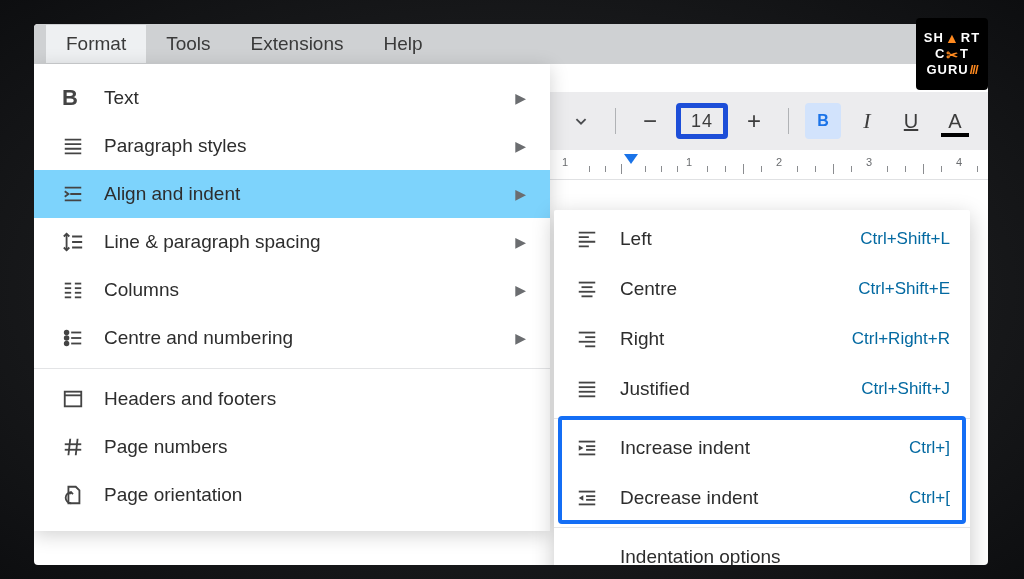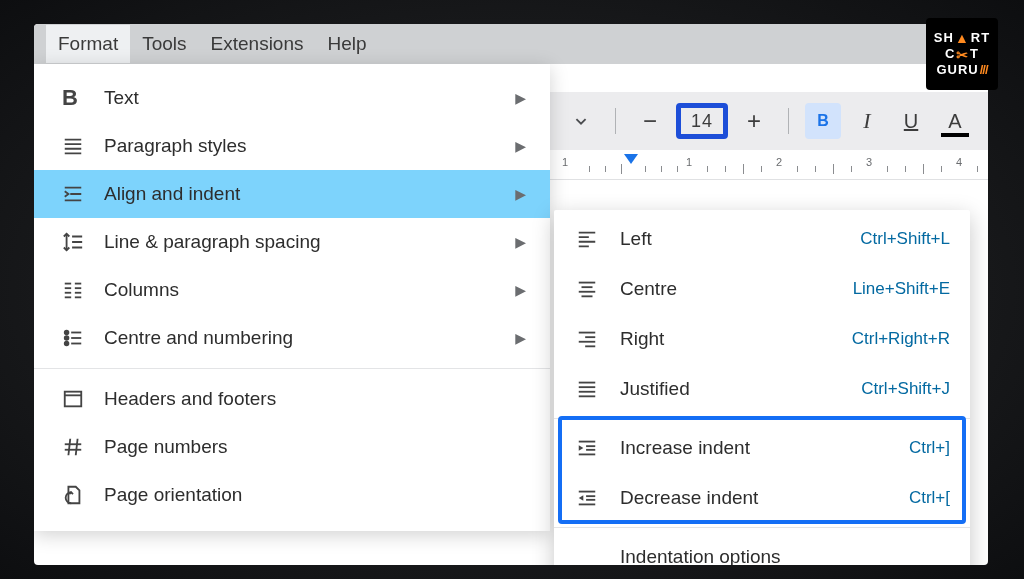--- a/index.html
+++ b/index.html
@@ -25,21 +25,21 @@
   .menubar {
     display: flex;
     align-items: center;
     background: #cfd1d3;
     height: 40px;
     padding: 0 12px;
   }
   .menubar-item {
     font-size: 19px;
     color: #3a3a3a;
-    padding: 8px 12px;
+    padding: 8px 20px;
     cursor: pointer;
   }
   .menubar-item.active {
     background: #eef0f2;
   }
   
   .toolbar {
     position: absolute;
     left: 515px;
     top: 68px;
@@ -127,21 +127,21 @@
   .submenu-sep { height:1px; background:#e3e4e6; margin:4px 0; }
   .highlight-box {
     position:absolute;
     border:4px solid #146ef5;
     border-radius:4px;
     pointer-events:none;
   }
   
   .logo {
     position:absolute;
-    right:26px;
+    right:36px;
     top:18px;
     width:72px;
     height:72px;
     background:#000;
     border-radius:4px;
     color:#fff;
     font-size:13px;
     font-weight:bold;
     display:flex;
     flex-direction:column;
@@ -348,21 +348,21 @@
     <div class="submenu-item">
       <span class="icon">
         <svg class="isvg" viewBox="0 0 24 24" stroke="#444" stroke-width="2">
             <line x1="3" y1="5" x2="21" y2="5"></line>
             <line x1="6" y1="10" x2="18" y2="10"></line>
             <line x1="3" y1="15" x2="21" y2="15"></line>
             <line x1="6" y1="20" x2="18" y2="20"></line>
           </svg>
       </span>
       <span class="label">Centre</span>
-      <span class="shortcut">Line+Shift+E</span>
+      <span class="shortcut">Ctrl+Shift+E</span>
     </div>
     <div class="submenu-item">
       <span class="icon">
         <svg class="isvg" viewBox="0 0 24 24" stroke="#444" stroke-width="2">
             <line x1="3" y1="5" x2="21" y2="5"></line>
             <line x1="10" y1="10" x2="21" y2="10"></line>
             <line x1="3" y1="15" x2="21" y2="15"></line>
             <line x1="10" y1="20" x2="21" y2="20"></line>
           </svg>
       </span>

